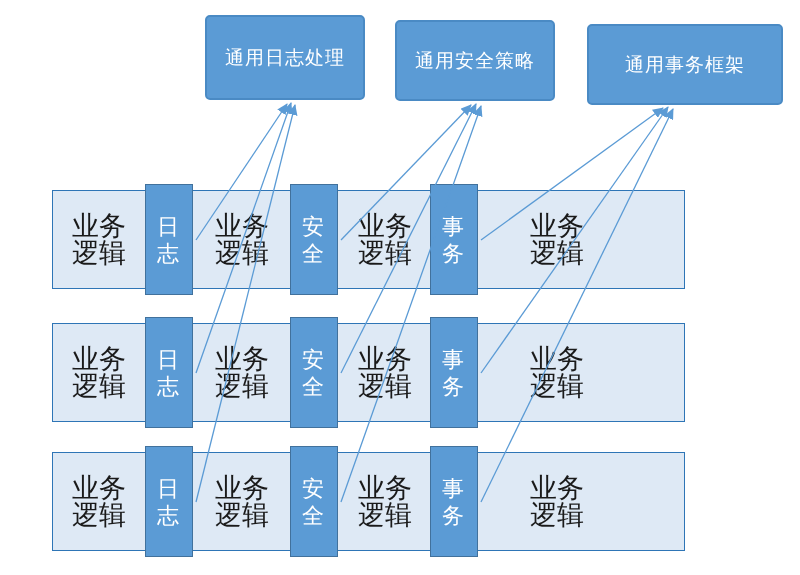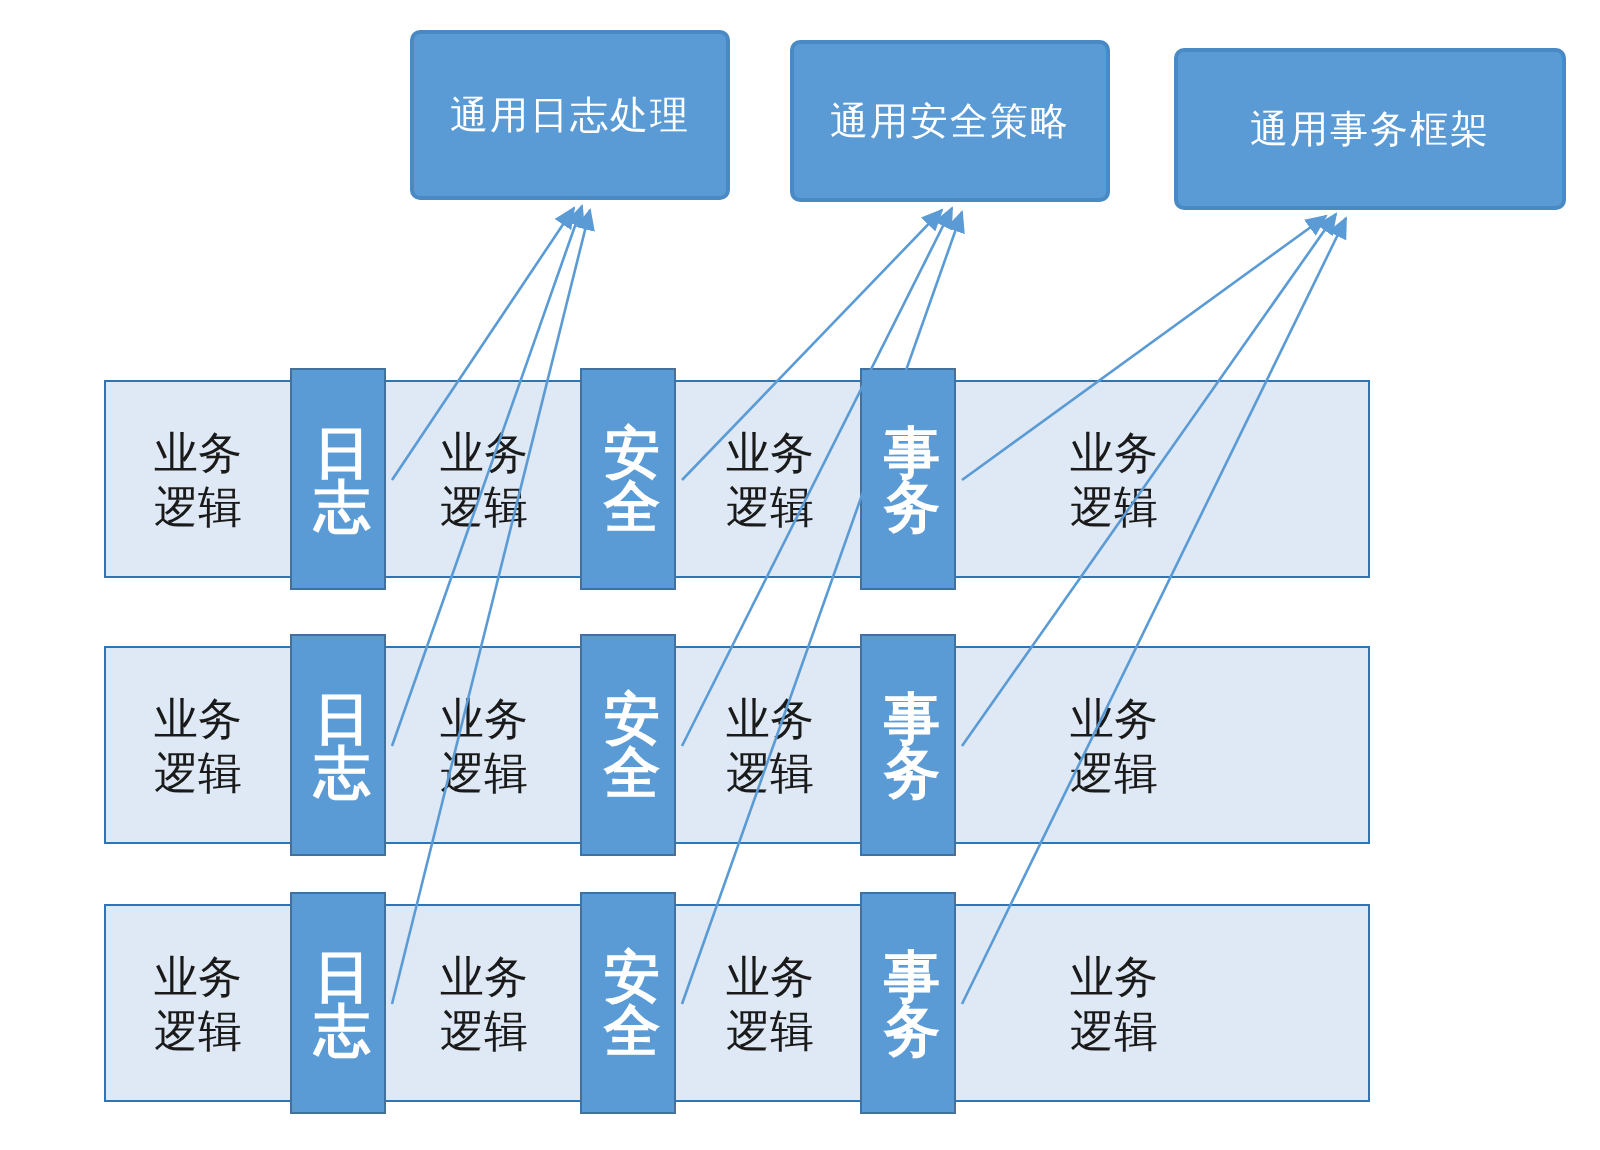--- a/index.html
+++ b/index.html
@@ -21,31 +21,31 @@
     box-sizing:border-box;
   }
   .lane{
     position:absolute; left:52px; width:633px; height:99px;
     background:var(--lane-fill); border:1.5px solid var(--lane-border);
     box-sizing:border-box;
   }
   .biz{
     position:absolute; top:50%; transform:translate(-50%,-50%);
     white-space:pre-line; 
-    color:var(--text-dark); font-size:22px; line-height:27px;
+    color:var(--text-dark); font-size:27px; line-height:27px;
   }
   .aspect{
     position:absolute; width:48px; height:111px;
     background:var(--aspect-fill); border:1px solid var(--aspect-border);
     display:flex; align-items:center; justify-content:center;
     box-sizing:border-box;
   }
   .aspect-label{
-    width:24px; word-break:break-all; text-align:center;
-    color:var(--text-light); font-size:28px; line-height:27px;font-weight:bold;
+    width:24px; word-break:break-all; text-align:left;
+    color:var(--text-light); font-size:22px; line-height:27px;
   }
   svg.arrows{position:absolute; left:0; top:0; pointer-events:none;}
   svg.arrows line{stroke:var(--arrow); stroke-width:1.3;}
   svg.arrows .head{fill:var(--arrow);}
 </style>
 </head>
 <body>
 
 <div class="canvas">
 

